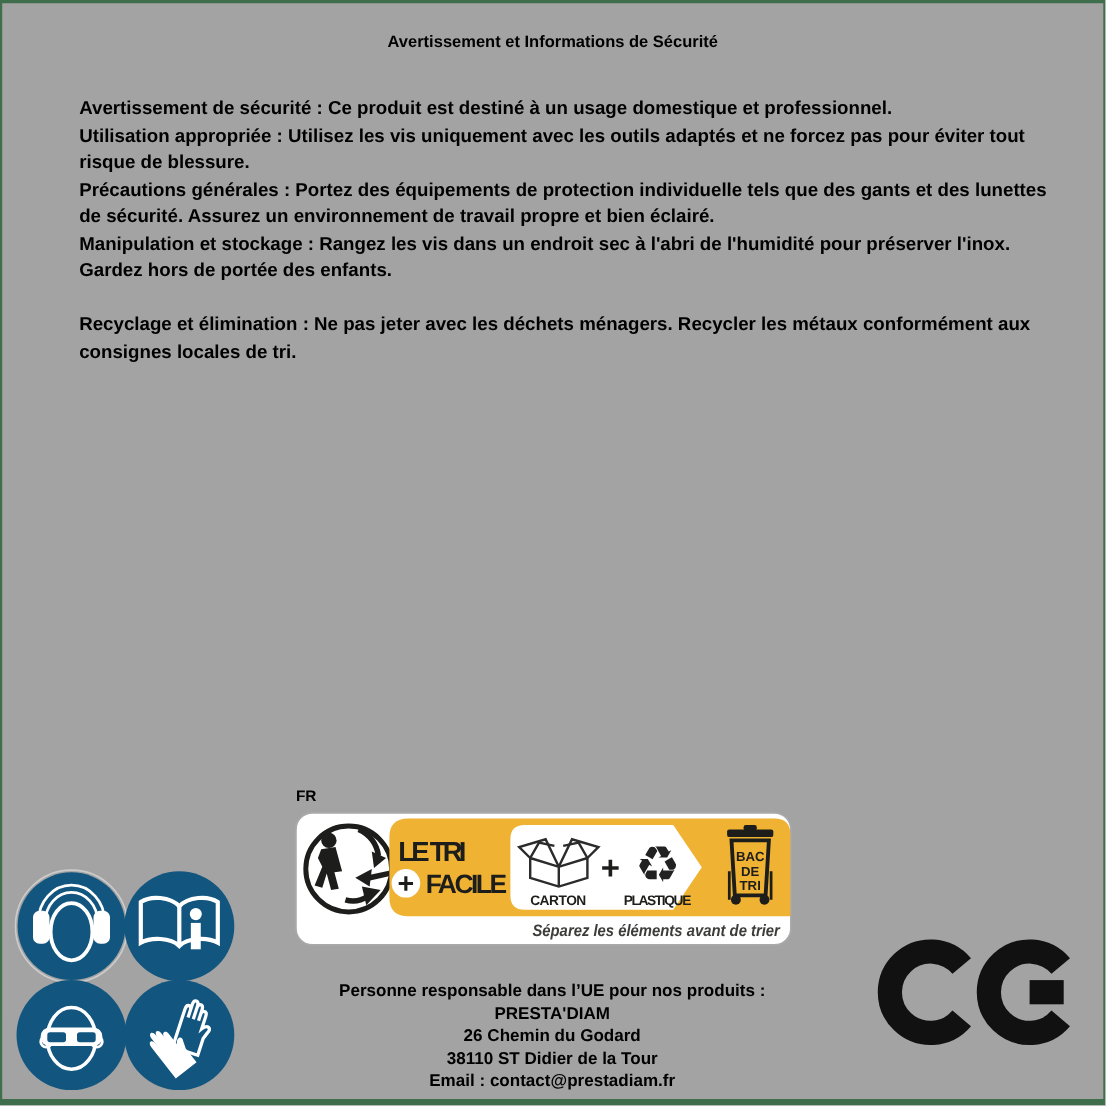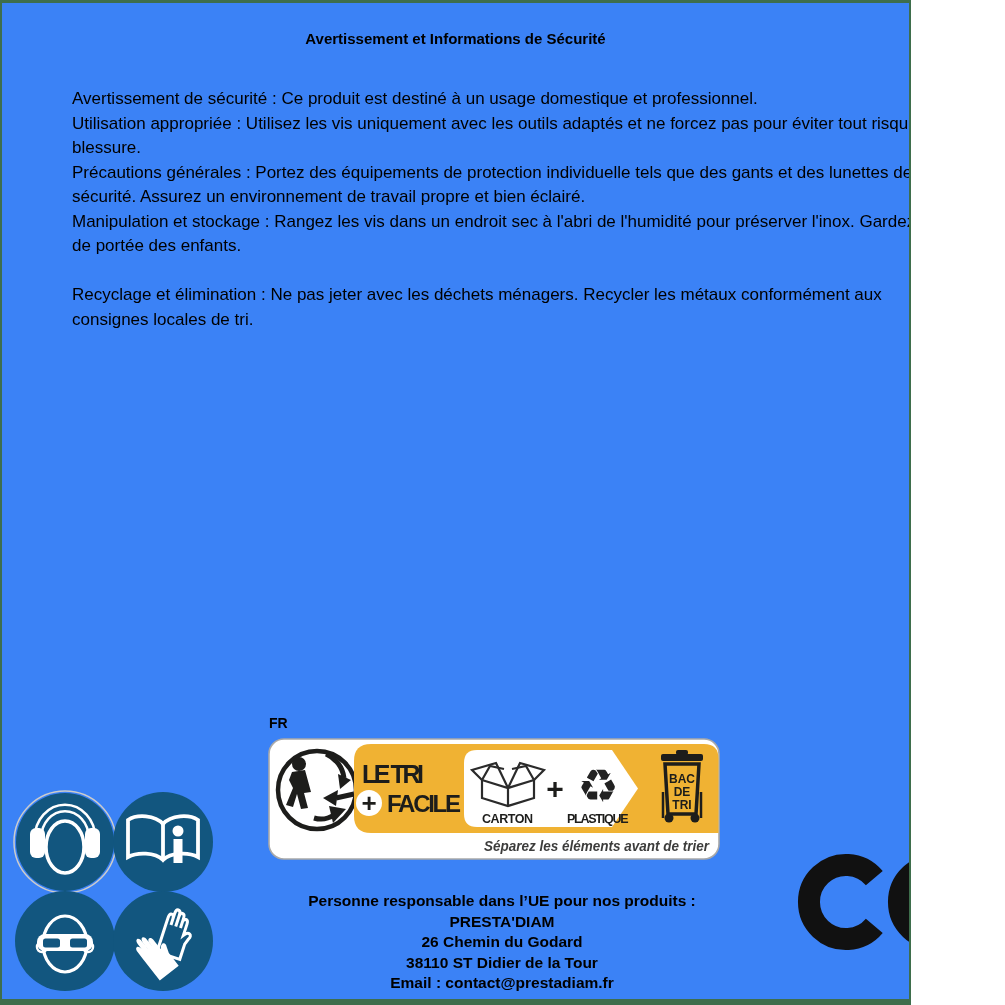--- a/index.html
+++ b/index.html
@@ -1,29 +1,29 @@
 <!DOCTYPE html>
 <html><head>
 <meta charset="utf-8">
 <style>
   html,body{margin:0;padding:0;background:#fff;}
   .page{
-    position:relative;width:911px;height:1005px;box-sizing:border-box;
-    background:#3b82f6;border:solid #3E6E4C;border-width:3px 2px 6px 2px;
+    position:relative;width:1005px;height:1005px;box-sizing:border-box;
+    background:#a3a3a3;border:solid #3E6E4C;border-width:3px 2px 6px 2px;
     font-family:"Liberation Sans", sans-serif;color:#000;overflow:hidden;
   }
   .title{
     position:absolute;top:27px;left:0;width:100%;text-align:center;
     font-size:15px;font-weight:bold;
   }
   .bodytext{
     position:absolute;left:70px;top:84px;width:885px;
     font-size:17px;line-height:24.5px;
   }
-  .bodytext .para{min-height:24.5px;}
+  .bodytext .para{min-height:24.5px;font-weight:bold;}
   .address{
     position:absolute;left:250px;top:876px;width:500px;text-align:center;
     font-size:15.5px;font-weight:bold;line-height:20.5px;margin-top:12px;
   }
   .fr-label{
     position:absolute;left:267px;top:712px;font-size:14px;font-weight:bold;text-align:right;
   }
   .infotri{position:absolute;left:266px;top:735px;}
   .ce{position:absolute;left:794px;top:846px;}
   .picto{position:absolute;}

